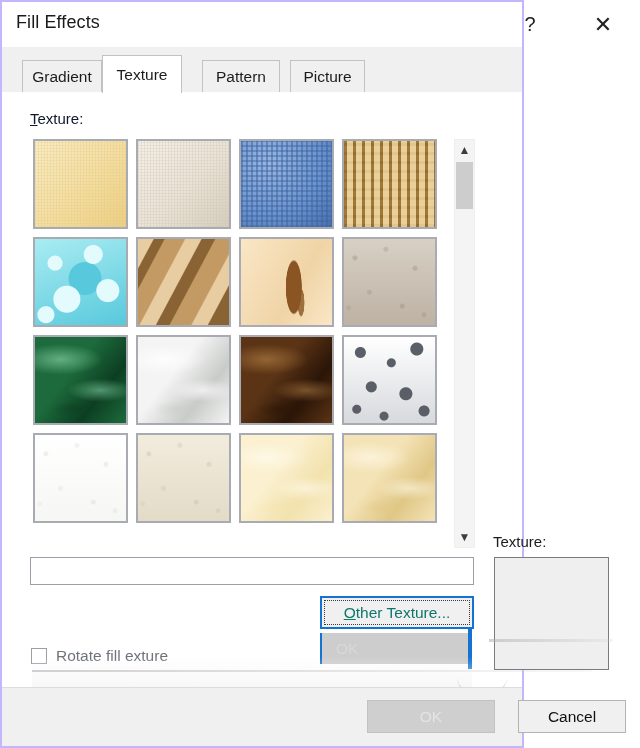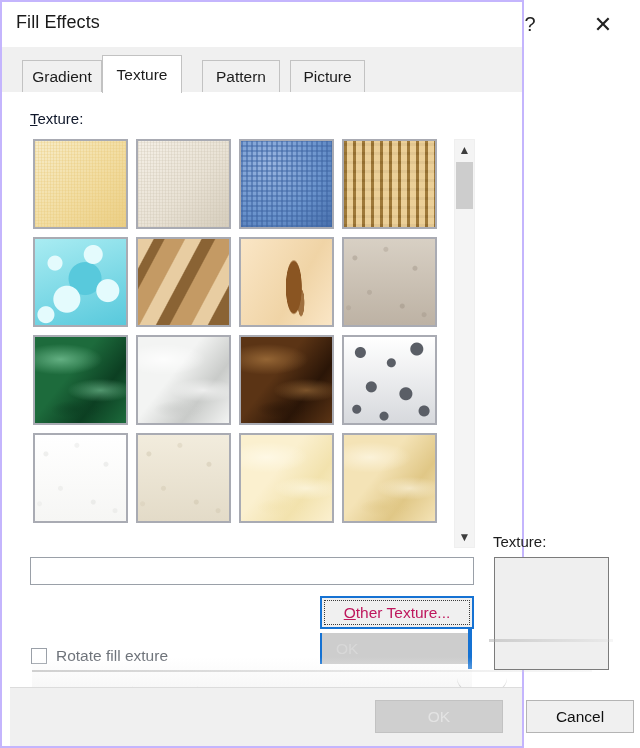--- a/index.html
+++ b/index.html
@@ -113,21 +113,21 @@
     padding:0 5px;
   }
   
   .other-btn{
     position:absolute;left:318px;top:503px;
     width:154px;height:33px;
     box-sizing:border-box;
     background:#f0f0f0;
     border:2px solid #1572d3;
     display:flex;align-items:center;justify-content:center;
-    font-size:15.5px;color:#be185d;
+    font-size:15.5px;color:#0f766e;
     cursor:default;
   }
   .other-btn .focusrect{
     position:absolute;left:2px;top:2px;right:2px;bottom:2px;
     border:1px dotted #3a3a3a;
     pointer-events:none;
   }
   
   .sample-label{
     position:absolute;left:491px;top:440px;
@@ -151,21 +151,20 @@
     box-sizing:border-box;
     background:#ffffff;
     border:1px solid #9aa0a8;
   }
   .cb-label{font-size:15.5px;color:#6e737a;}
   
   .footer{
     position:absolute;left:0;bottom:0;right:0;height:58px;
     background:#f0f0f0;
     border-top:1px solid #dcdcdc;
-    margin-left:8px;
   }
   .btn{
     position:absolute;top:12px;height:33px;
     box-sizing:border-box;
     display:flex;align-items:center;justify-content:center;
     font-size:15.5px;cursor:default;
   }
   .btn-ok{
     left:365px;width:128px;
     background:#cfcfcf;border:1px solid #c2c2c2;color:#e3e3e3;

